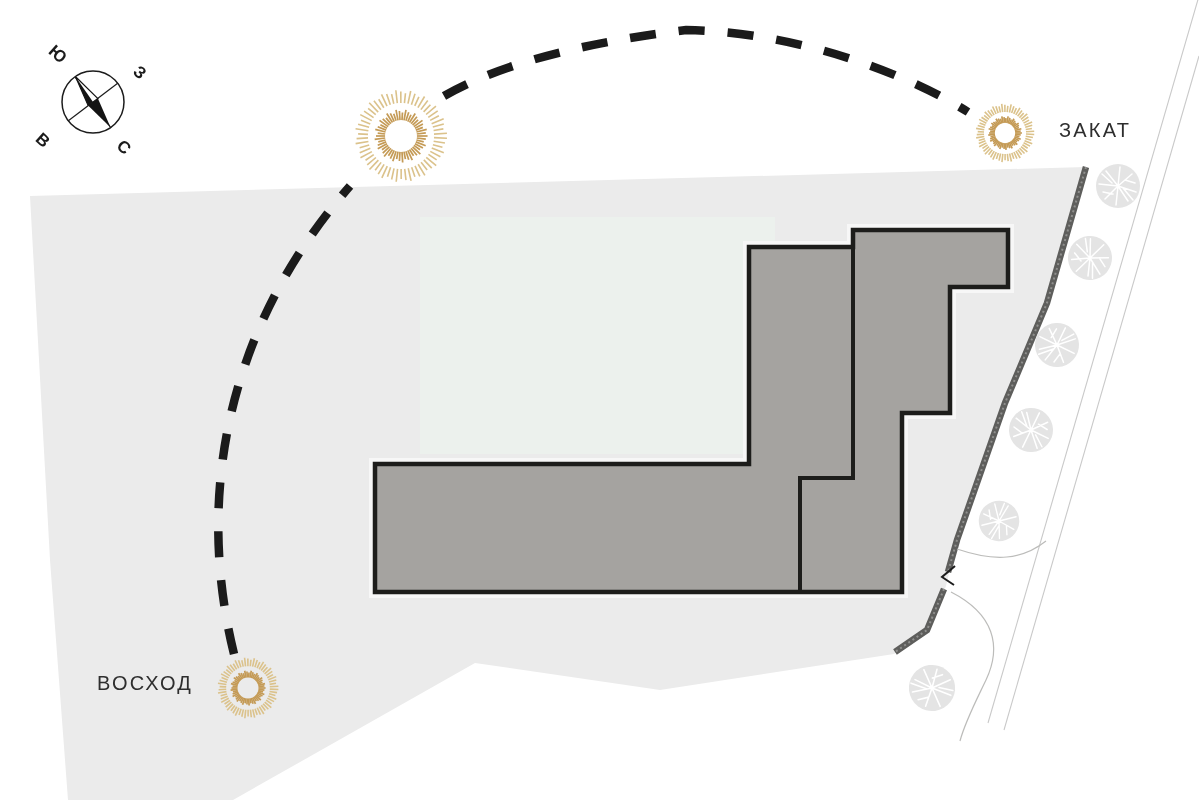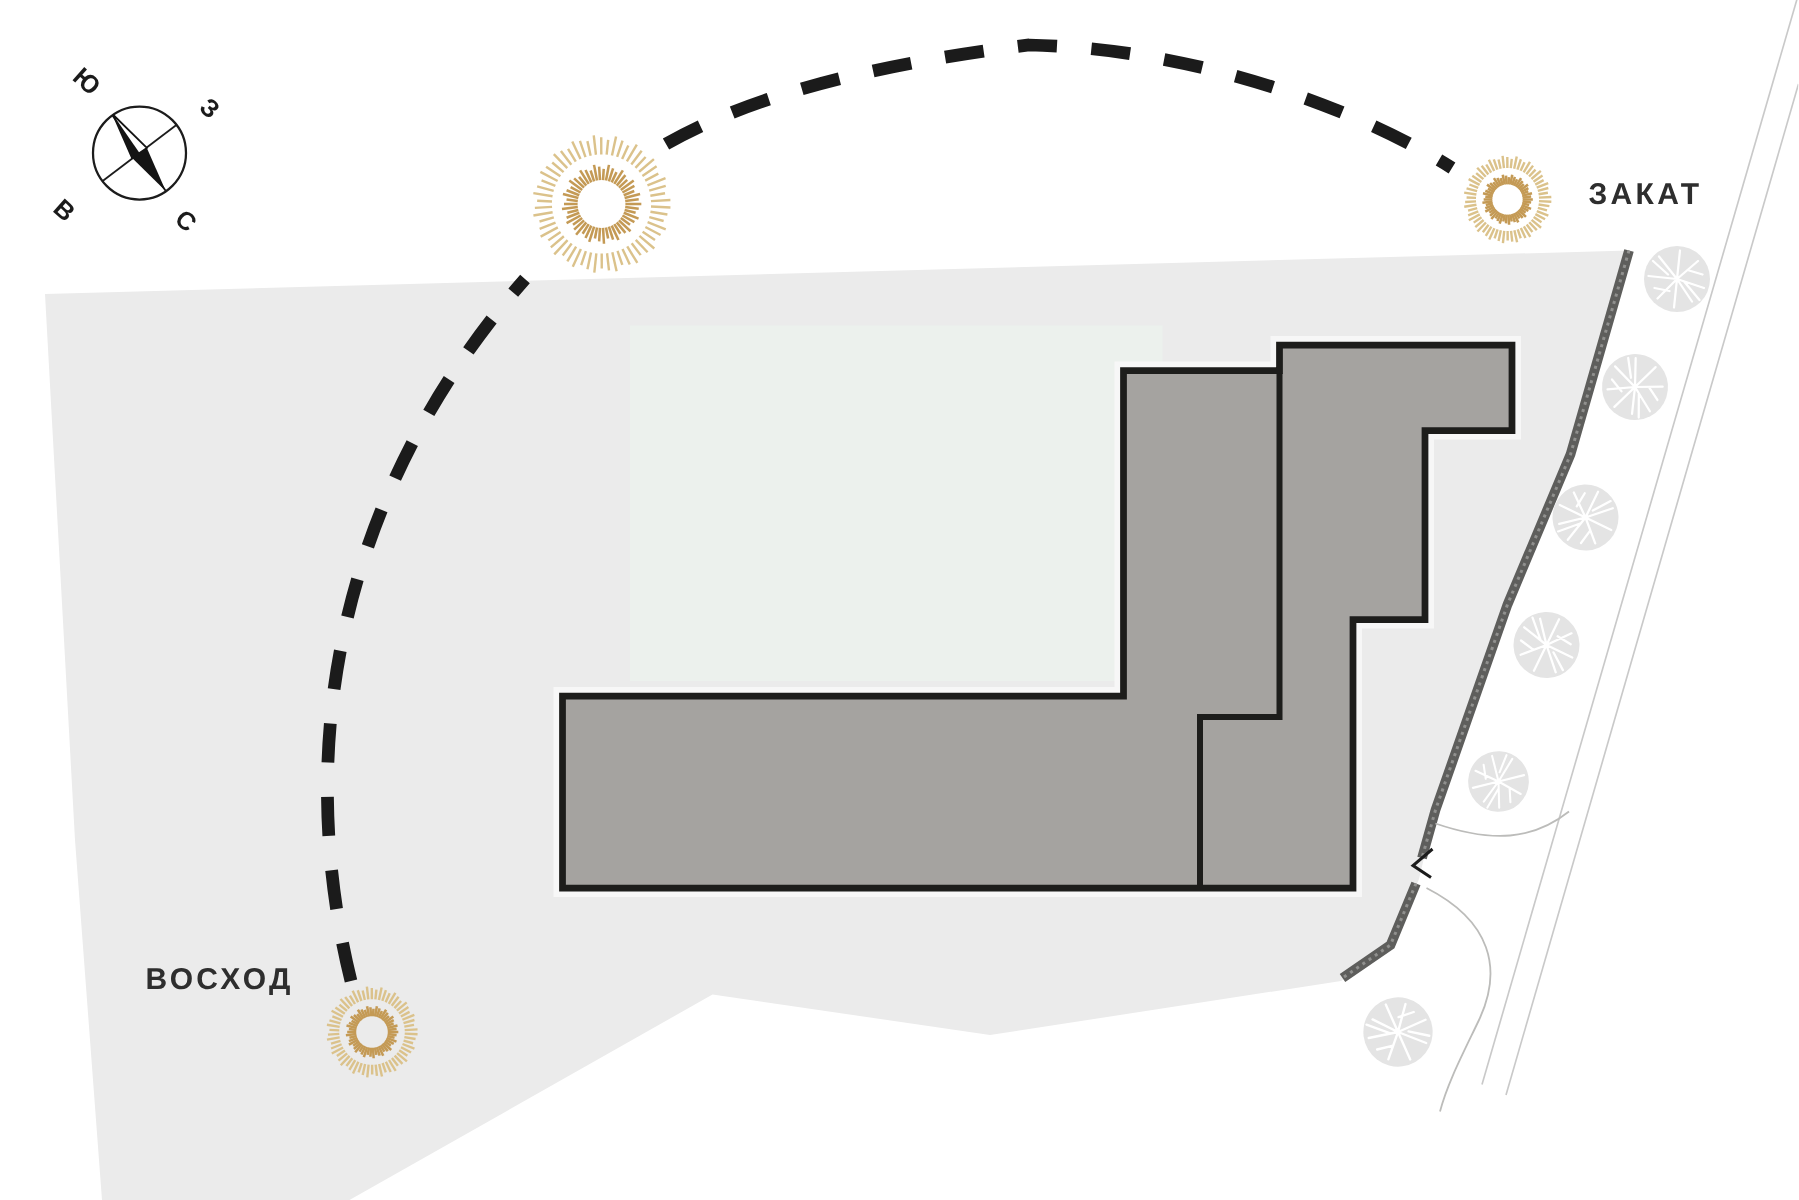--- a/index.html
+++ b/index.html
@@ -1,22 +1,22 @@
 <!DOCTYPE html>
 <html><head>
 <meta charset="utf-8">
 <style>
   html,body{margin:0;padding:0;background:#fff;}
   .canvas{position:relative;width:1199px;height:800px;background:var(--background,#fff);overflow:hidden;
           font-family:"Liberation Sans",sans-serif;}
   .canvas svg.scene{position:absolute;left:0;top:0;}
-  .label{position:absolute;font-family:"Liberation Sans",sans-serif;font-weight:700;font-size:20px;
+  .label{position:absolute;font-family:"Liberation Sans",sans-serif;font-weight:400;font-size:20px;
          letter-spacing:2.2px;color:var(--text,#2e2e2e);white-space:nowrap;}
   #lbl-sunset{left:1059px;top:119px;}
-  #lbl-sunrise{left:97px;top:642px;}
+  #lbl-sunrise{left:97px;top:672px;}
   .st-site{fill:var(--site);}
   .st-court{fill:var(--courtyard);}
   .st-halo{fill:none;stroke:#f7f7f7;stroke-width:12;stroke-linejoin:miter;}
   .st-bld{fill:var(--building);stroke:var(--outline);stroke-width:4.5;stroke-linejoin:miter;}
   .st-div{fill:none;stroke:var(--outline);stroke-width:4;}
   .st-arc{fill:none;stroke:var(--dash);stroke-width:8.5;stroke-dasharray:26 23;stroke-linecap:butt;}
   .st-strip{fill:none;stroke:var(--strip);stroke-width:6.5;stroke-linecap:butt;}
   .st-grain{fill:none;stroke:var(--strip-grain);stroke-width:2;stroke-dasharray:2 3;}
   .st-road{fill:none;stroke:var(--road);stroke-width:1.1;}
   .st-path{fill:none;stroke:var(--path);stroke-width:1.2;}

